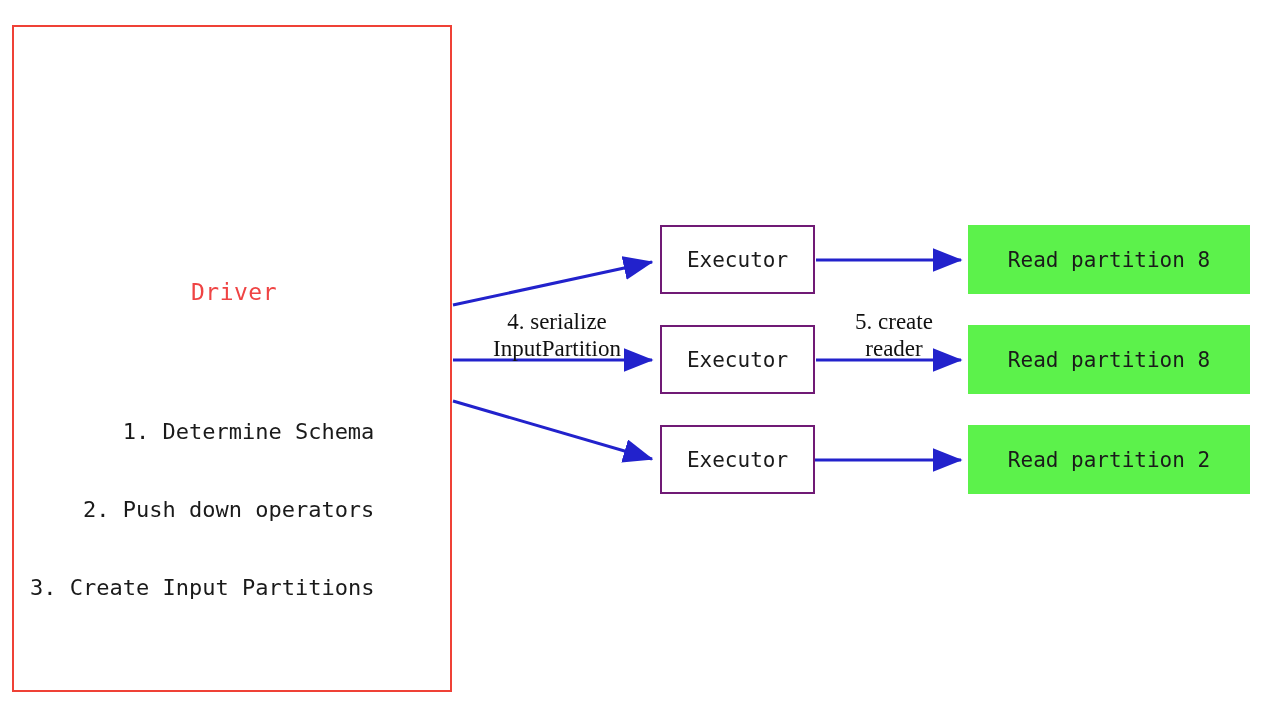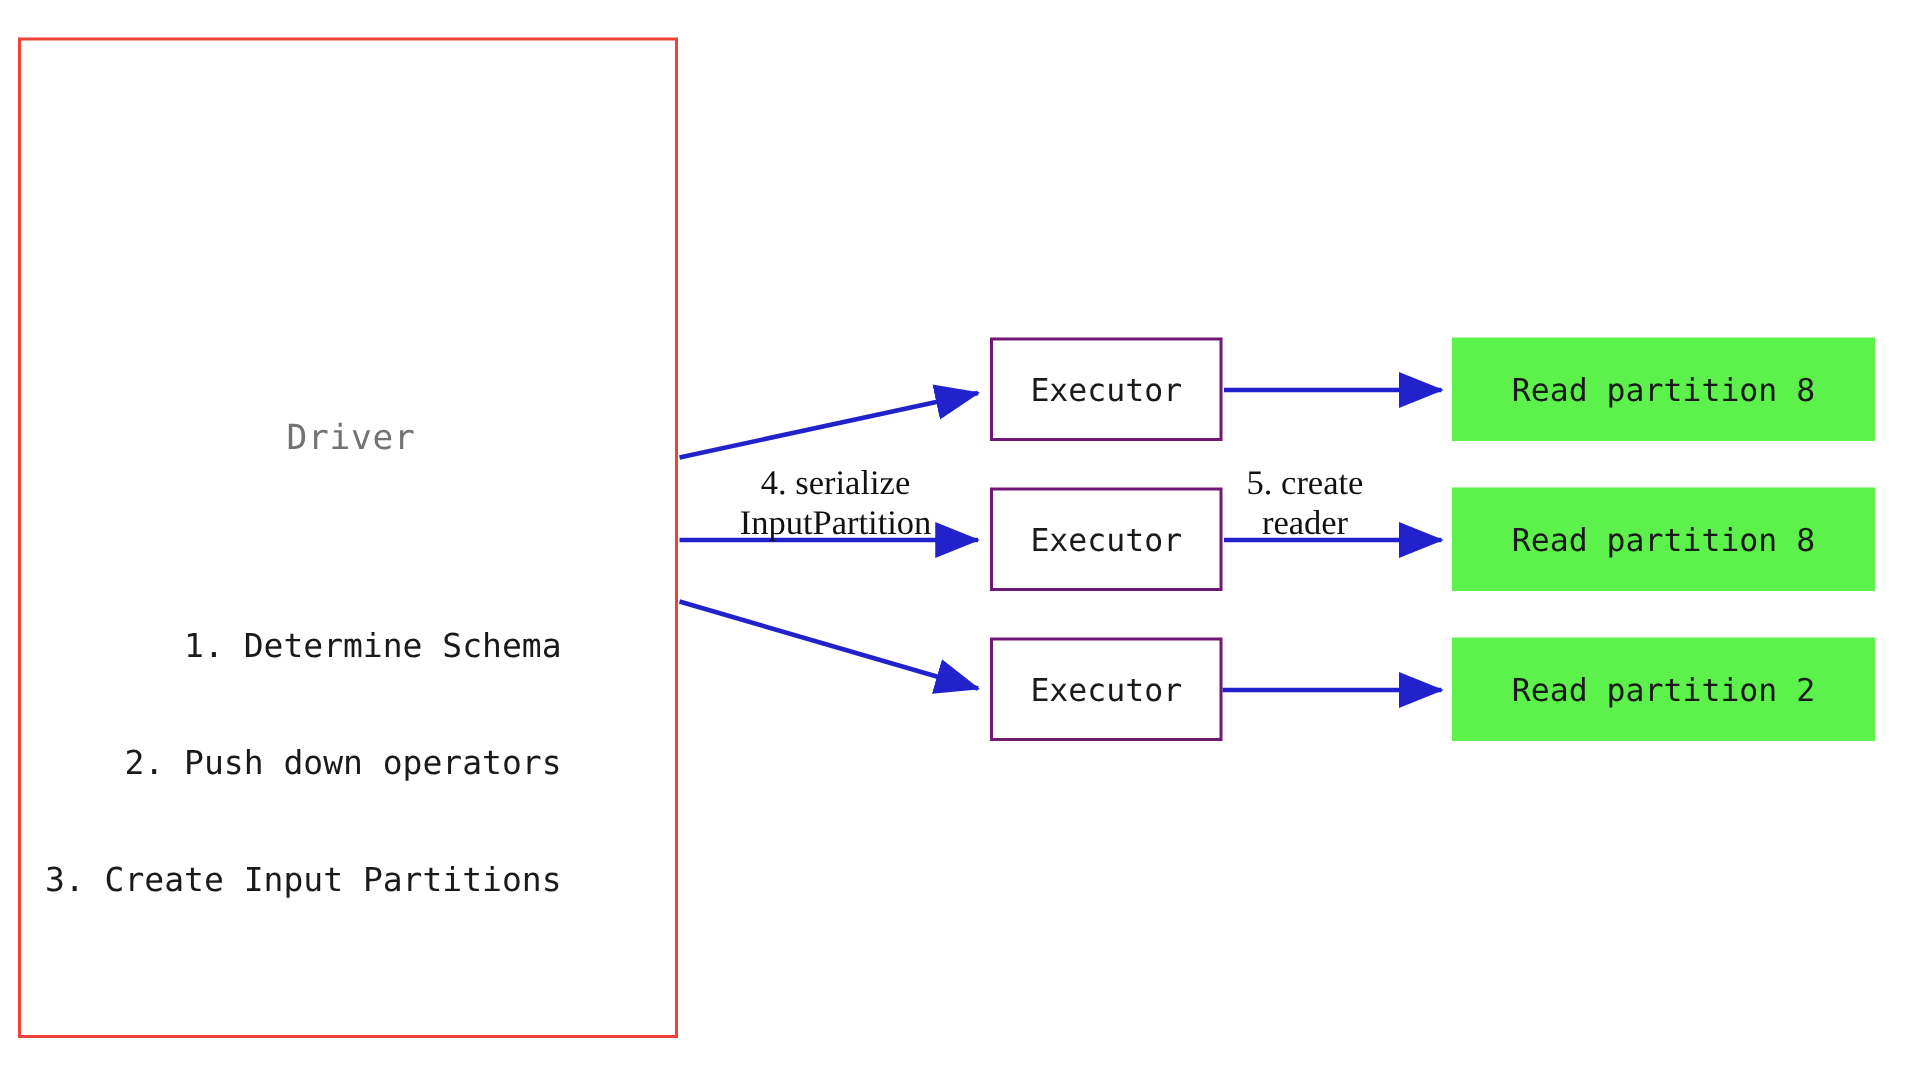--- a/index.html
+++ b/index.html
@@ -36,21 +36,21 @@
     background: #ffffff;
   }
   .driver-title {
     position: absolute;
     left: 0;
     top: 252px;
     width: 440px;
     text-align: center;
     font-family: "DejaVu Sans Mono", "Liberation Mono", monospace;
     font-size: 23px;
-    color: #737373;
+    color: #ef4444;
     letter-spacing: 0.5px;
     white-space: pre;
   }
   .driver-steps {
     position: absolute;
     left: 16px;
     top: 340px;
     font-family: "DejaVu Sans Mono", "Liberation Mono", monospace;
     font-size: 22px;
     line-height: 26px;
@@ -111,21 +111,21 @@
     color: #111111;
     text-align: center;
     white-space: pre;
   }
   .label-serialize {
     left: 457px;
     top: 308px;
     width: 200px;
   }
   .label-create-reader {
-    left: 800px;
+    left: 824px;
     top: 308px;
     width: 140px;
   }
 </style>
 </head>
 <body>
 
 <div id="canvas">
 
   <svg id="edges" viewBox="0 0 1270 710" width="1270" height="710">

